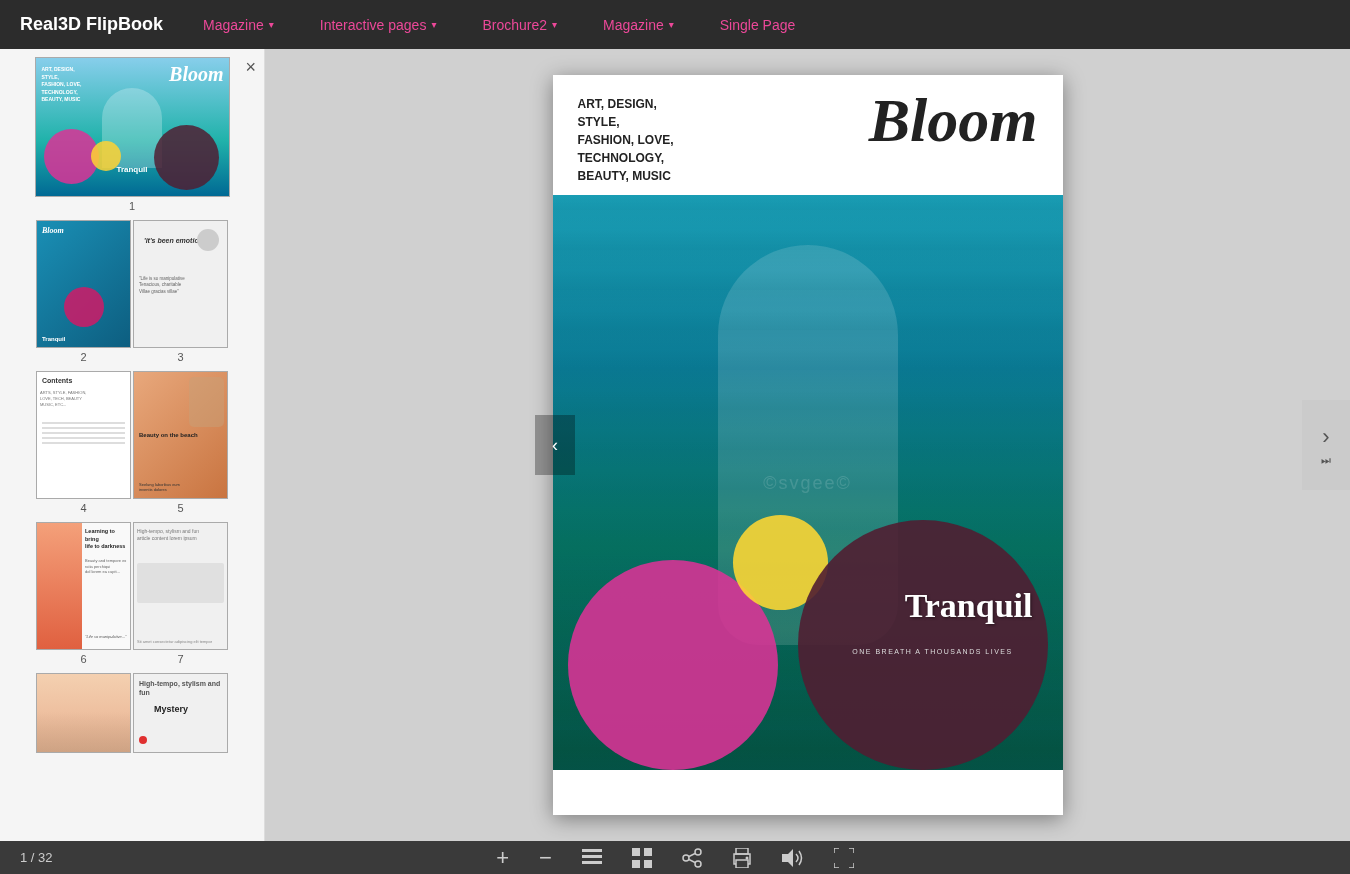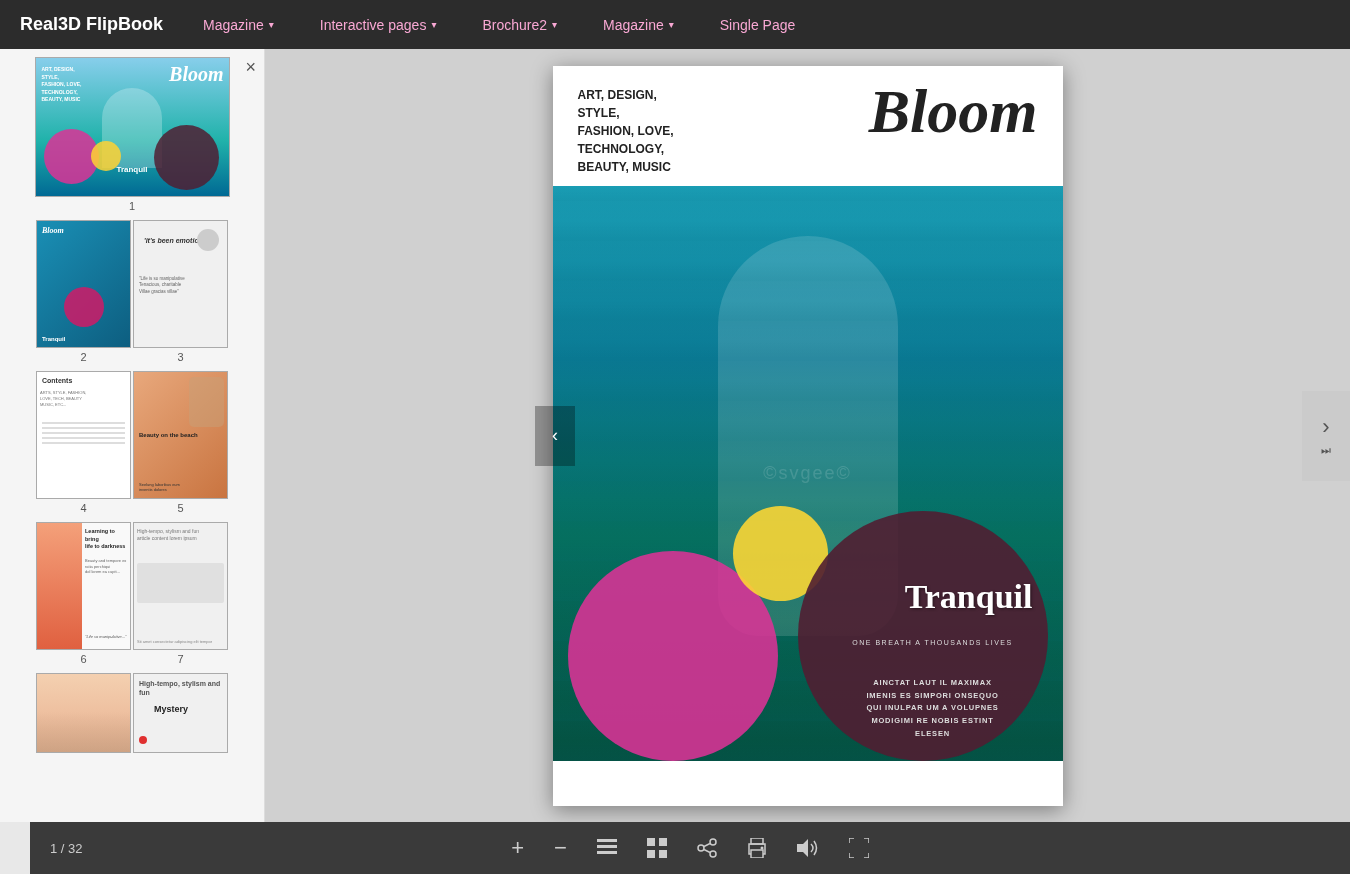--- a/index.html
+++ b/index.html
@@ -17,21 +17,21 @@
       flex-shrink: 0;
       z-index: 10;
     }
     .topnav .brand {
       font-size: 18px;
       font-weight: bold;
       color: #fff;
       margin-right: 2px;
     }
     .nav-item {
-      color: #f9a8d4;
+      color: #ec4899;
       font-size: 14px;
       cursor: pointer;
       display: flex;
       align-items: center;
       gap: 5px;
       padding: 5px 8px;
     }
     .nav-item .arrow { font-size: 10px; }
 
     
@@ -244,28 +244,27 @@
       font-size: 18px;
       display: flex;
       align-items: center;
       justify-content: center;
       z-index: 20;
     }
     .nav-arrow-left { left: 270px; }
 
     
     .bottom-toolbar {
-      height: 52px;
+      height: 33px;
       background: #3a3a3a;
       display: flex;
       align-items: center;
       justify-content: center;
       gap: 20px;
       flex-shrink: 0;
-      margin-left: 30px;
     }
     .toolbar-btn {
       color: #ccc;
       font-size: 18px;
       cursor: pointer;
       background: none;
       border: none;
       padding: 5px;
       display: flex;
       align-items: center;
@@ -457,25 +456,20 @@
 
             <div style="position:absolute;bottom:160px;left:180px;width:95px;height:95px;background:rgba(255,215,50,0.88);border-radius:50%;"></div>
 
             <div style="position:absolute;bottom:0;right:15px;width:250px;height:250px;background:rgba(80,30,50,0.9);border-radius:50%;"></div>
           </div>
 
           <div class="tranquil-label">Tranquil</div>
 
           <div class="onebreathe-label" style="right:20px;bottom:115px;width:220px;text-align:center;font-size:7px;letter-spacing:1.5px;">ONE BREATH A THOUSANDS LIVES</div>
 
-          <div class="body-text" style="white-space:pre-line;bottom:20px;right:15px;width:230px;font-size:7.5px;line-height:1.7;letter-spacing:0.8px;">AINCTAT LAUT IL MAXIMAX
-IMENIS ES SIMPORI ONSEQUO
-QUI INULPAR UM A VOLUPNES
-MODIGIMI RE NOBIS ESTINT
-ELESEN</div>
         </div>
 
       </div>
     </div>
 
     <div style="position:absolute;right:0;top:50%;transform:translateY(-50%);display:flex;flex-direction:column;background:rgba(200,200,200,0.6);width:48px;height:90px;align-items:center;justify-content:center;cursor:pointer;">
       <span style="font-size:22px;color:#555;">›</span>
       <span style="font-size:11px;color:#555;margin-top:4px;">⏭</span>
     </div>
 

